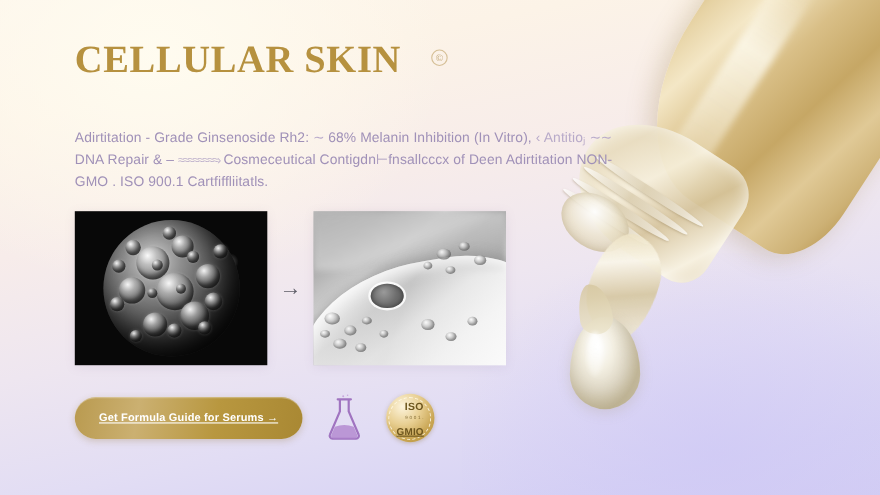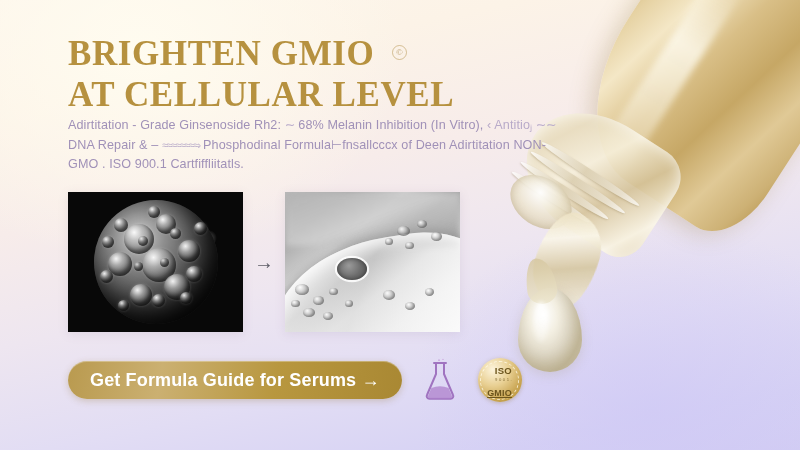--- a/index.html
+++ b/index.html
@@ -158,26 +158,27 @@
     position: absolute; left: 68px; top: 358px;
     display: flex; align-items: center; gap: 18px;
   }
   #cta-button {
     height: 38px;
     padding: 0 22px;
     border: none;
     border-radius: 19px;
     background: linear-gradient(100deg, #b99a4f 0%, #cbb071 28%, #b8973f 62%, #a98833 100%);
     color: #ffffff;
-    font-size: 18px;
+    font-size: 10px;
     font-weight: bold;
     letter-spacing: 0.15px;
     cursor: pointer;
     box-shadow: 0 2px 7px rgba(150,120,60,0.3), inset 0 1px 0 rgba(255,255,255,0.3);
     white-space: nowrap;
+    text-decoration: underline;
   }
   #flask-icon {
     width: 40px; height: 44px;
     display: block;
   }
   #iso-seal {
     position: relative;
     width: 44px; height: 44px;
     border-radius: 50%;
     background: radial-gradient(circle at 34% 26%, #fdf4dc 0%, #e8cf92 38%, #c8a451 70%, #b08f38 100%);
@@ -304,34 +305,33 @@
       <div class="thread" style="left:3px; top:84px; width:104px;"></div>
       <div class="thread" style="left:1px; top:97px; width:92px;"></div>
     </div>
     <div id="neck-mouth"></div>
     <div id="serum-stream"></div>
     <div id="serum-drop"></div>
     <div id="drop-hl"></div>
   </div>
 
   <h1 id="headline">
-    <span>BRIGHTEN GMIO</span><br>
-    <span class="l2">AT CELLULAR LEVEL</span>
+    <span>CELLULAR SKIN</span><br>
   </h1>
   <span id="reg-icon">©</span>
 
   <div id="subcopy">
     <span>Adirtitation - Grade Ginsenoside Rh2:</span>
     <span class="sq">∼</span>
     <span>68% Melanin Inhibition (In Vitro),</span>
     <span class="faint">‹ Antitioⱼ</span>
     <span class="sq">∼∼</span>
     <span>DNA Repair &amp; –</span>
     <span class="smear">≈≈≈≈≈≈≈≈›</span>
-    <span>Phosphodinal Formula⊢fnsallcccx of</span>
+    <span>Cosmeceutical Contigdn⊢fnsallcccx of</span>
     <span>Deen Adirtitation NON-GMO . ISO 900.1 Cartfiffliitatls.</span>
   </div>
 
   <div id="panels">
 
     <div class="panel" id="panel-before">
       <div id="glow-dot"></div>
       <div id="cell-core">
         <div class="vesicle" style="left:30px; top:24px; width:30px; height:30px;"></div>
         <div class="vesicle" style="left:62px; top:14px; width:20px; height:20px;"></div>

